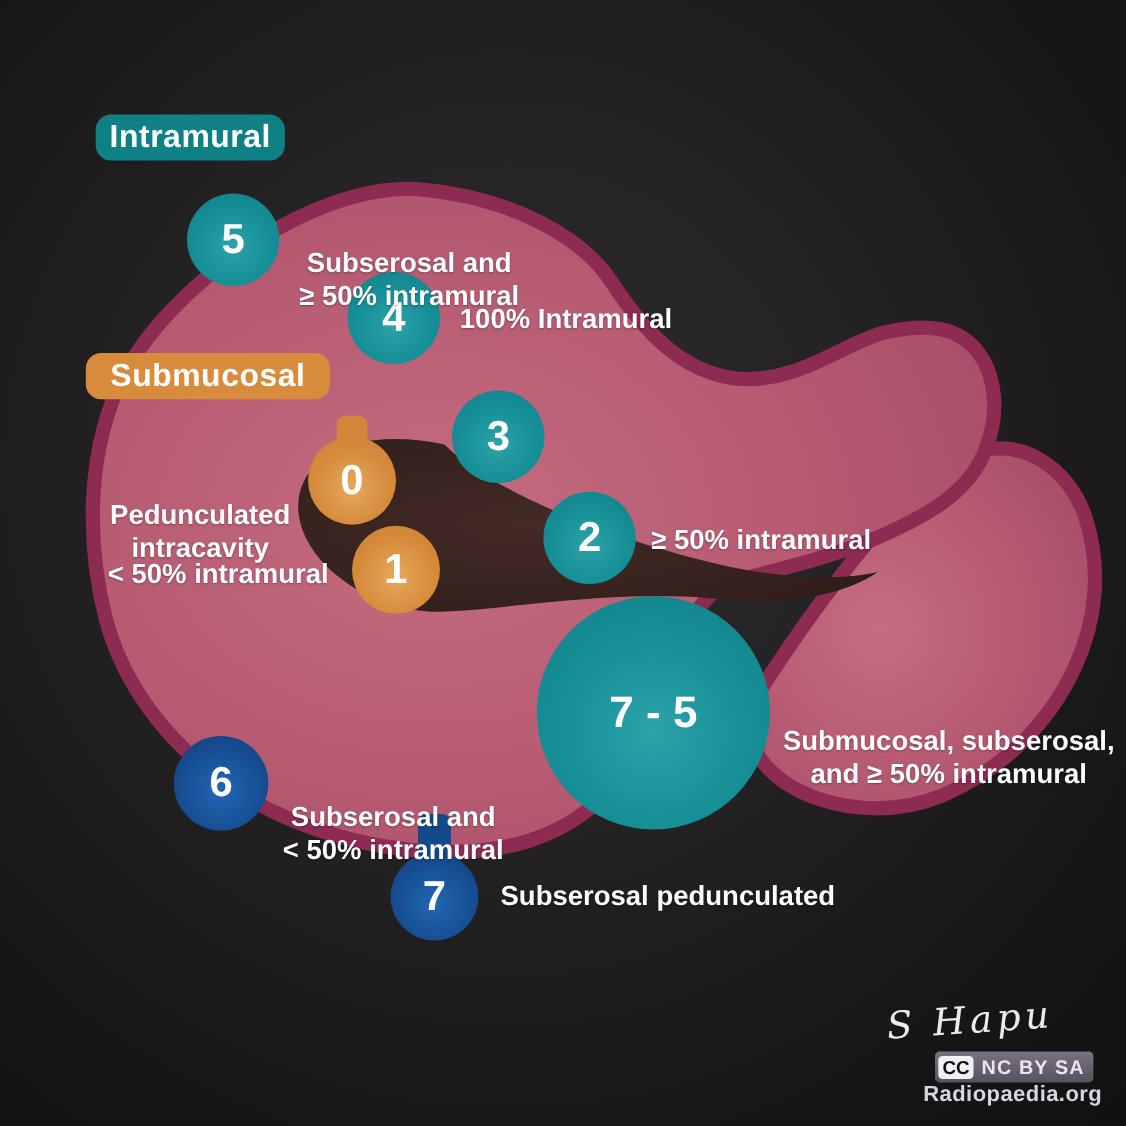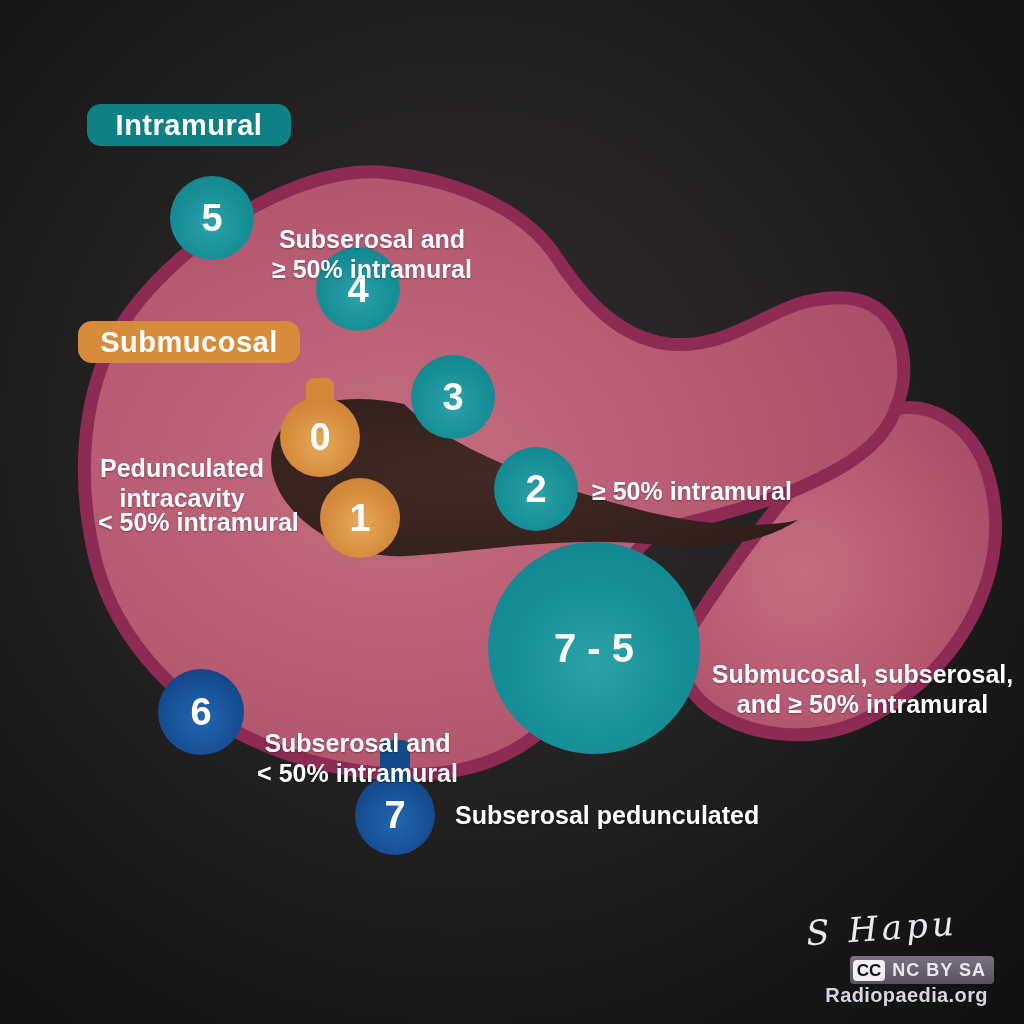--- a/index.html
+++ b/index.html
@@ -76,21 +76,21 @@
          C 906,342 908,378 897,405 C 884,448 838,472 790,492
          C 744,510 704,518 662,530 C 625,550 612,592 596,638
          C 576,698 548,742 482,764 C 420,784 332,774 262,744
          C 182,710 117,642 96,562 C 76,482 82,402 112,342
          C 152,262 282,166 380,172 Z" fill="url(#uterusGrad)" stroke="#8d2b52" stroke-width="13" stroke-linejoin="round"></path>
     <path d="M 272,450 C 282,406 336,390 404,404 C 448,448 560,492 662,515
          C 714,526 764,528 798,520 C 760,546 700,550 648,544
          C 560,536 476,552 406,556 C 334,560 262,504 272,450 Z" fill="url(#cavityGrad)"></path>
   </svg>
 
-  <div class="badge badge-teal" style="left:87px;top:104px;width:204px;height:42px;">
+  <div class="badge badge-teal" style="left:87px;top:104px;width:172px;height:42px;">
     <span>Intramural</span>
   </div>
   <div class="badge badge-orange" style="left:78px;top:321px;width:222px;height:42px;">
     <span>Submucosal</span>
   </div>
 
   <div class="stalk stalk-orange" style="left:306px;top:378px;width:28px;height:62px;"></div>
   <div class="stalk stalk-blue" style="left:380px;top:740px;width:30px;height:76px;"></div>
 
   <div class="circle teal" style="left:170px;top:176px;width:84px;height:84px;">
@@ -116,30 +116,31 @@
   </div>
   <div class="circle blue" style="left:158px;top:669px;width:86px;height:86px;">
     <span>6</span>
   </div>
   <div class="circle blue" style="left:355px;top:775px;width:80px;height:80px;">
     <span>7</span>
   </div>
 
   <div class="desc center" style="left:252px;top:180px;width:240px;">Subserosal and
 ≥ 50% intramural</div>
+  <div class="desc" style="left:418px;top:276px;">100% Intramural</div>
   <div class="desc center" style="left:88px;top:409px;width:188px;">Pedunculated
 intracavity</div>
   <div class="desc" style="left:592px;top:477px;">≥ 50% intramural</div>
   <div class="desc" style="left:98px;top:508px;">&lt; 50% intramural</div>
   <div class="desc center" style="left:700px;top:615px;width:325px;">Submucosal, subserosal,
 and ≥ 50% intramural</div>
   <div class="desc center" style="left:250px;top:684px;width:215px;">Subserosal and
 &lt; 50% intramural</div>
   <div class="desc" style="left:455px;top:801px;">Subserosal pedunculated</div>
 
   <div class="signature" style="right:66px;top:908px;">S Hapu</div>
   <div class="cc-badge" style="right:30px;top:956px;">
     <span class="cc-box">CC</span>
     <span class="cc-text">NC BY SA</span>
   </div>
-  <div class="site" style="right:36px;top:984px;">Radiopaedia.org</div>
+  <div class="site" style="right:22px;top:984px;">Radiopaedia.org</div>
 
 </div>
 
 </body></html>

